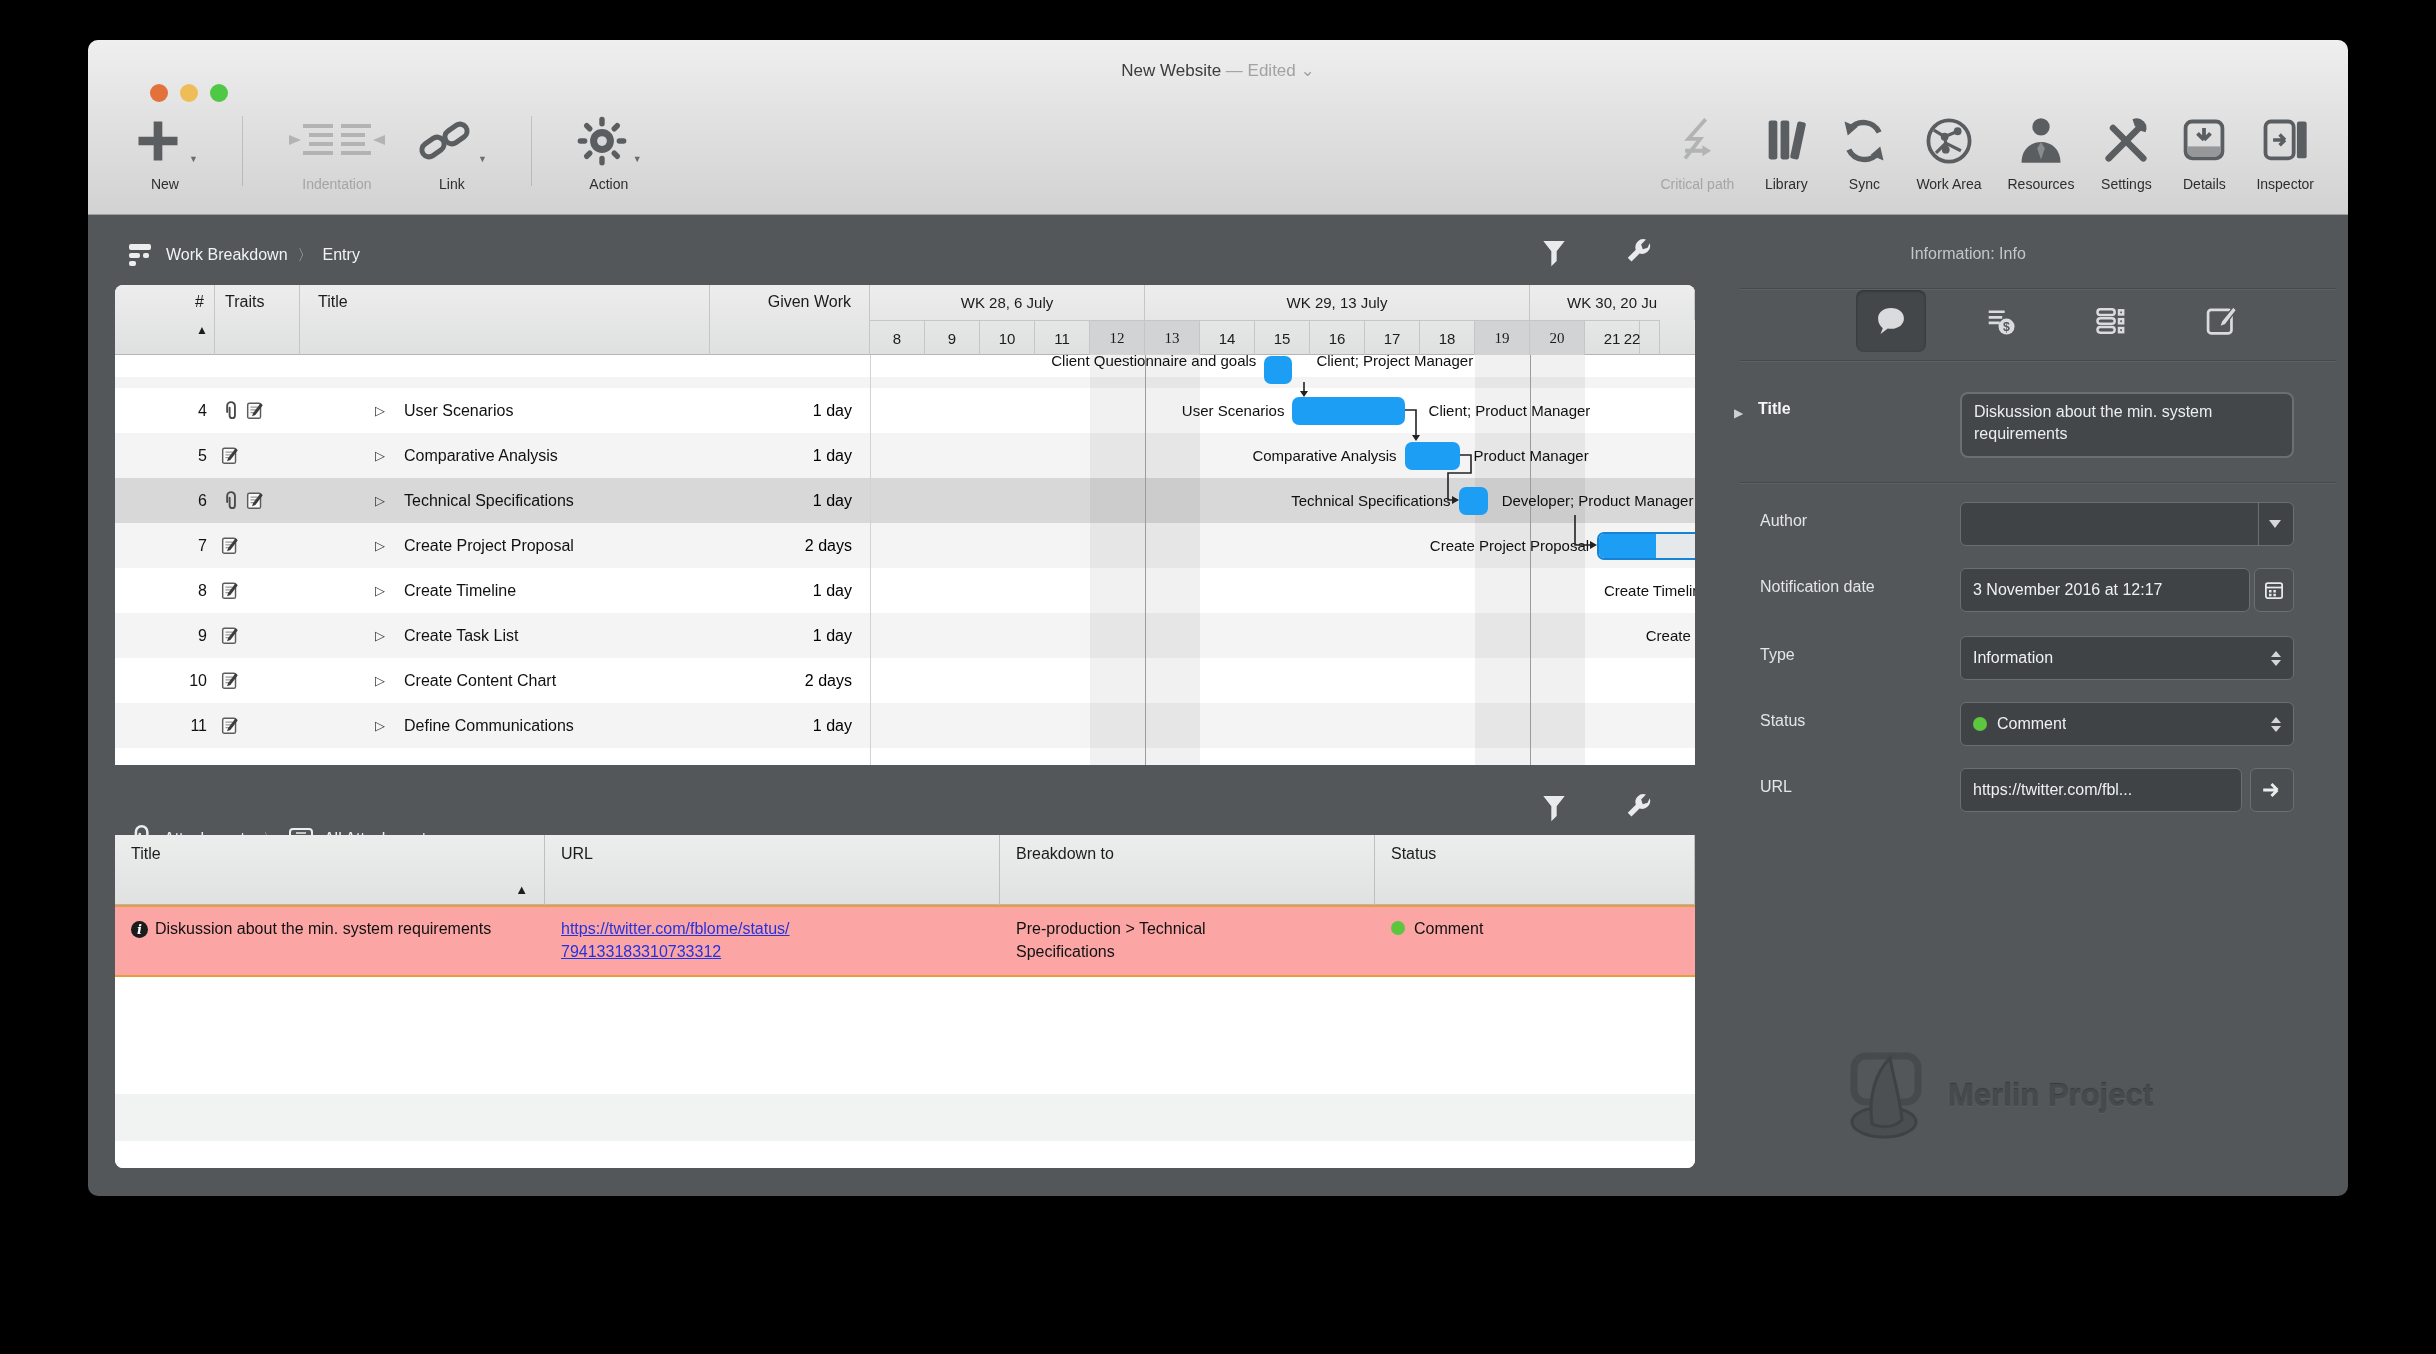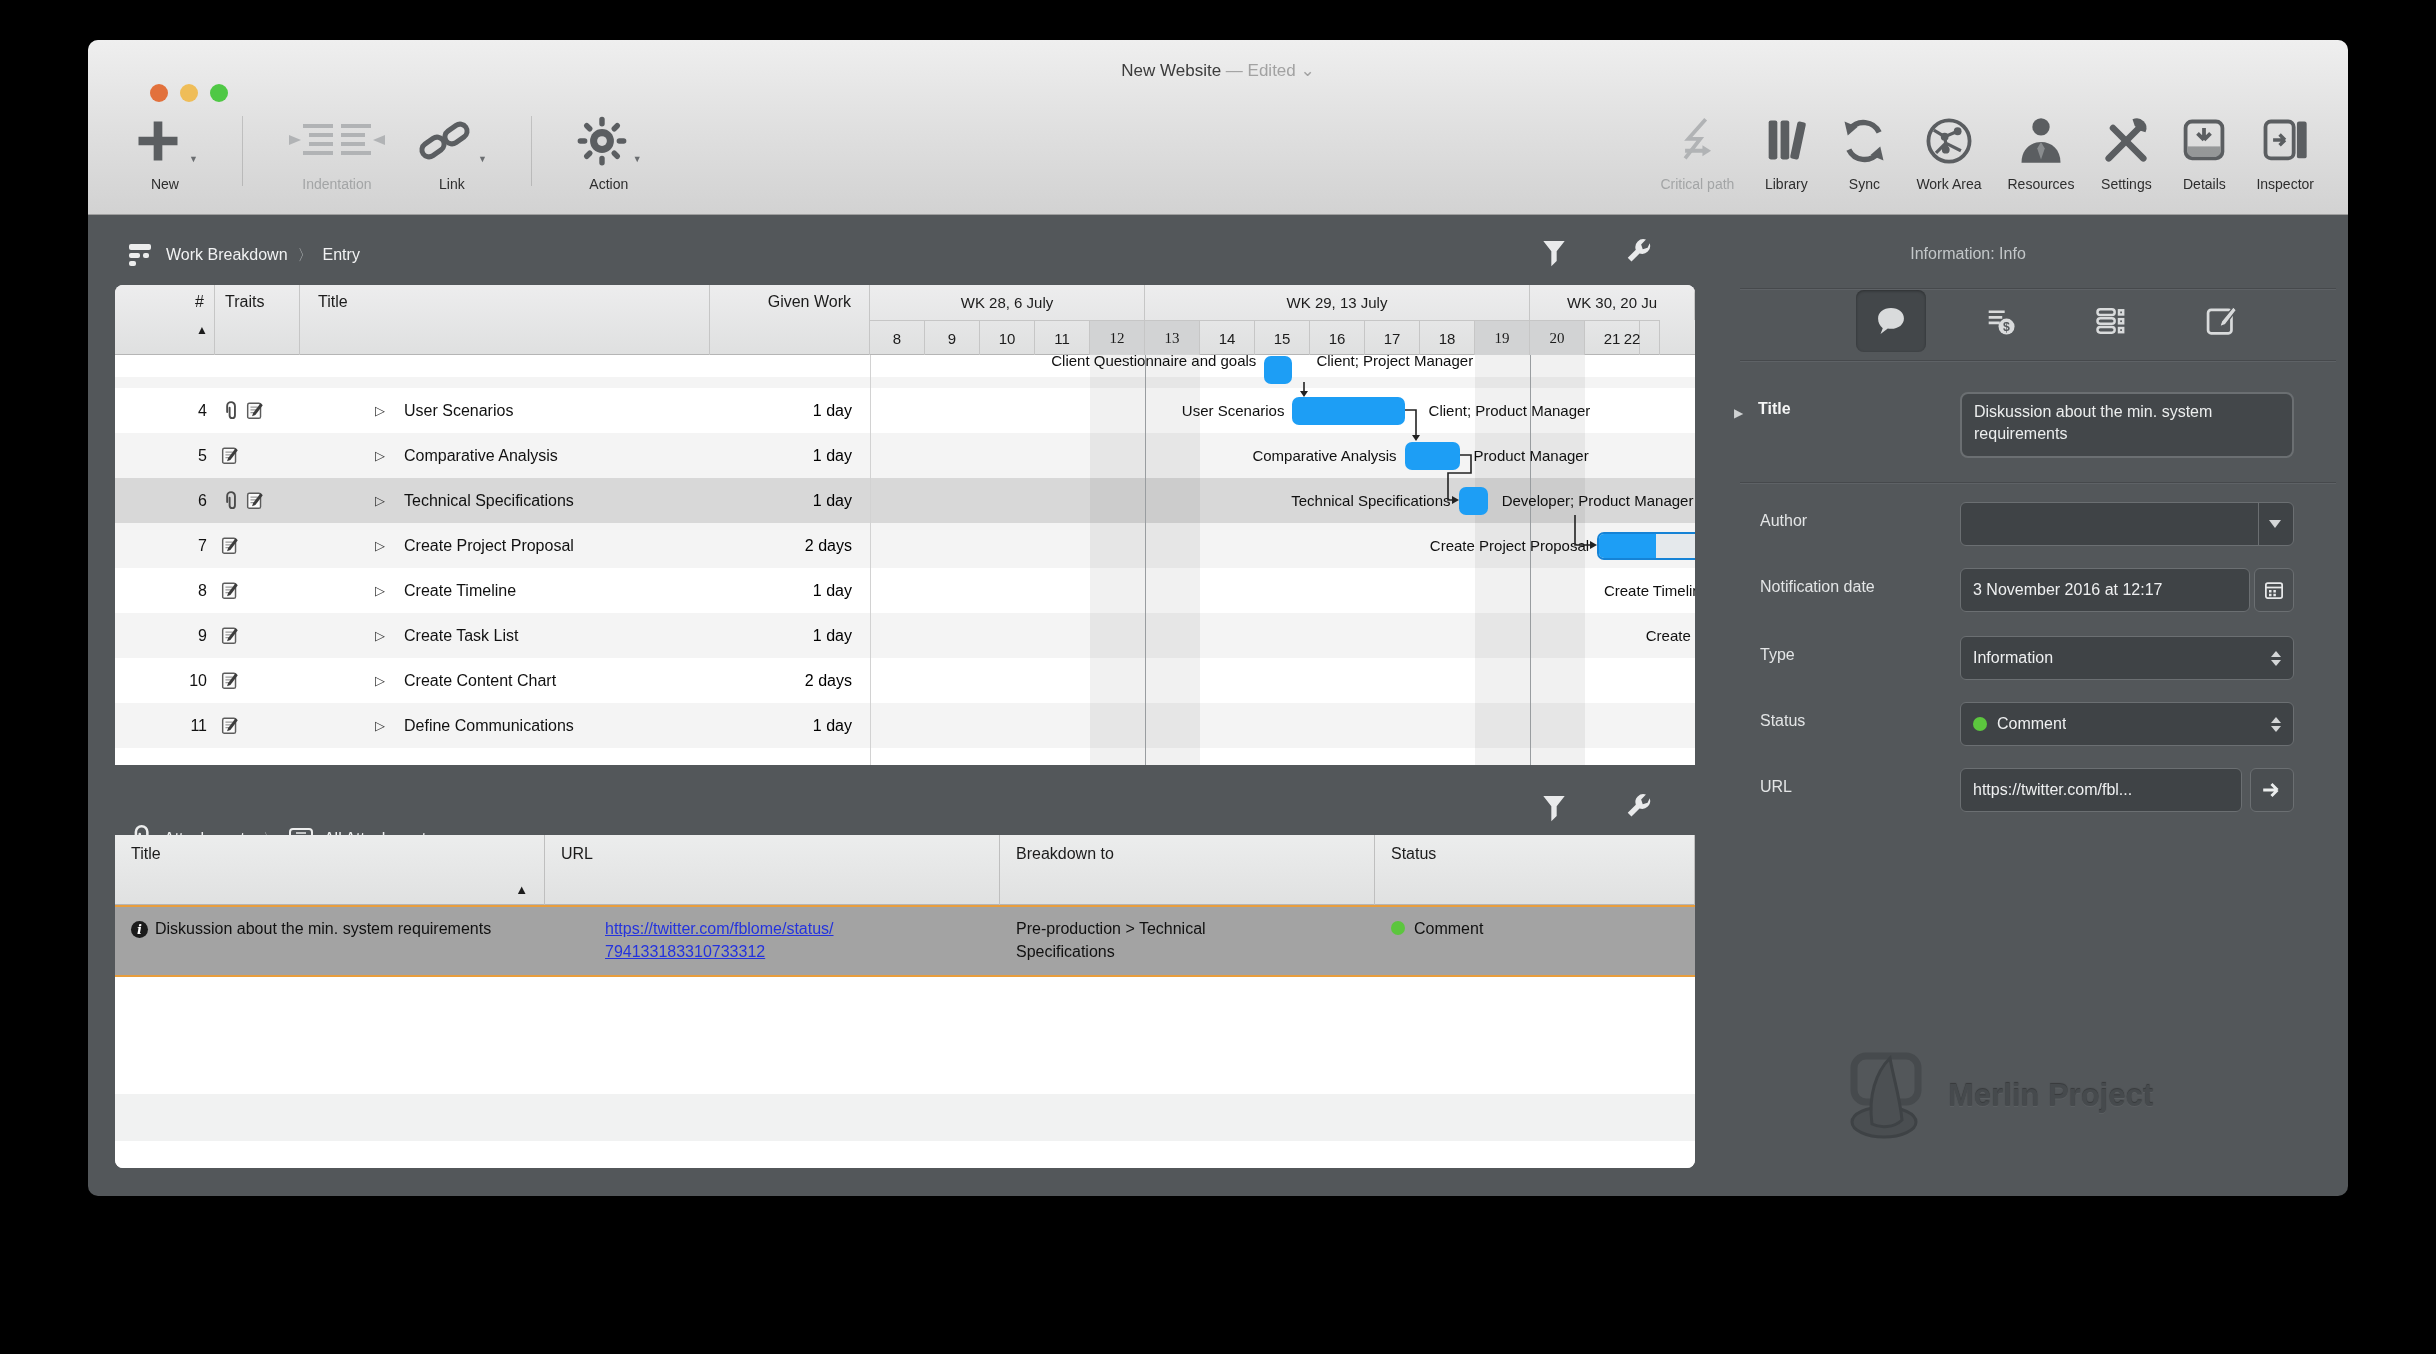--- a/index.html
+++ b/index.html
@@ -43,24 +43,24 @@
   .gweeksep { position:absolute; top:0; height:410px; width:1px; background:#999da0; }
   .gbar { position:absolute; background:#1d9ef5; border-radius:7px; }
   .gbar.progress { background:#e5e9ec; border:2px solid #1583d6; overflow:hidden; }
   .gbar.progress .fill { position:absolute; left:0; top:0; height:100%; background:#1d9ef5; }
   .glabel { position:absolute; height:20px; line-height:20px; font-size:15px; color:#101010; white-space:nowrap; }
   .gsvg { position:absolute; left:0; top:0; }
   
   .att { position:absolute; left:27px; top:795px; width:1580px; height:333px; background:#fff; border-radius:0 0 8px 8px; overflow:hidden; }
   .att-header { position:absolute; left:0; top:0; width:1580px; height:70px; background:linear-gradient(#eceded,#e0e1e1); border-bottom:1px solid #b5b5b5; }
   .att-hcol { position:absolute; top:0; height:70px; border-right:1px solid #bfbfbf; font-size:16px; color:#1c1c1c; padding:10px 0 0 16px; }
-  .att-row { position:absolute; left:0; top:70px; width:1580px; height:72px; background:#a3a3a3; border-top:2px solid #e89d3c; border-bottom:2px solid #e89d3c; font-size:16px; color:#111; }
+  .att-row { position:absolute; left:0; top:70px; width:1580px; height:72px; background:#fca5a5; border-top:2px solid #e89d3c; border-bottom:2px solid #e89d3c; font-size:16px; color:#111; }
   .att-cell { position:absolute; top:0; height:100%; padding:10px 14px 0 16px; line-height:23px; }
   .stripe { position:absolute; left:0; width:1580px; }
-  .link { color:#2433dd; text-decoration:underline; display:block; line-height:23px;margin-left:44px; }
+  .link { color:#2433dd; text-decoration:underline; display:block; line-height:23px; }
   .info-i { display:inline-block; width:17px; height:17px; border-radius:50%; background:#1b1b1b; color:#fff; font-family:"DejaVu Serif",serif; font-style:italic; font-weight:bold; font-size:13px; text-align:center; line-height:17px; margin-right:7px; }
   .dot { display:inline-block; width:14px; height:14px; border-radius:50%; background:#5cc63e; margin-right:9px; vertical-align:-1px; }
   
   .insp-sep { position:absolute; height:2px; background:#46494c; border-bottom:1px solid #5e6266; }
   .insp-tabs { position:absolute; display:flex; gap:40px; align-items:center; }
   .insp-tab { width:70px; height:62px; display:flex; align-items:center; justify-content:center; border-radius:8px; color:#d9dbdc; }
   .insp-tab.sel { background:#43474a; box-shadow:inset 0 1px 3px rgba(0,0,0,.35); }
   .insp-label { position:absolute; font-size:16px; color:#e3e5e6; }
   .insp-label.bold { font-weight:bold; color:#f5f6f6; }
   .disc { position:absolute; color:#cfd2d3; font-size:12px; }

